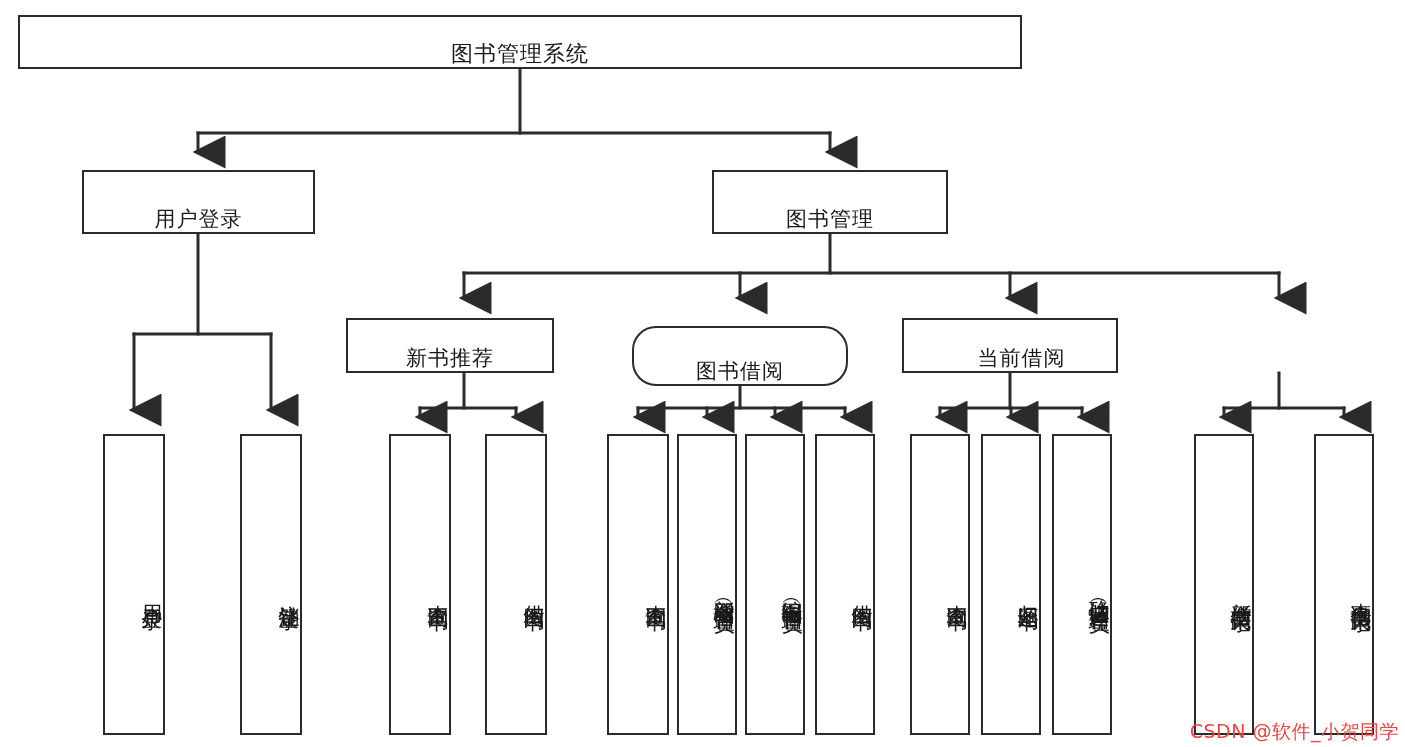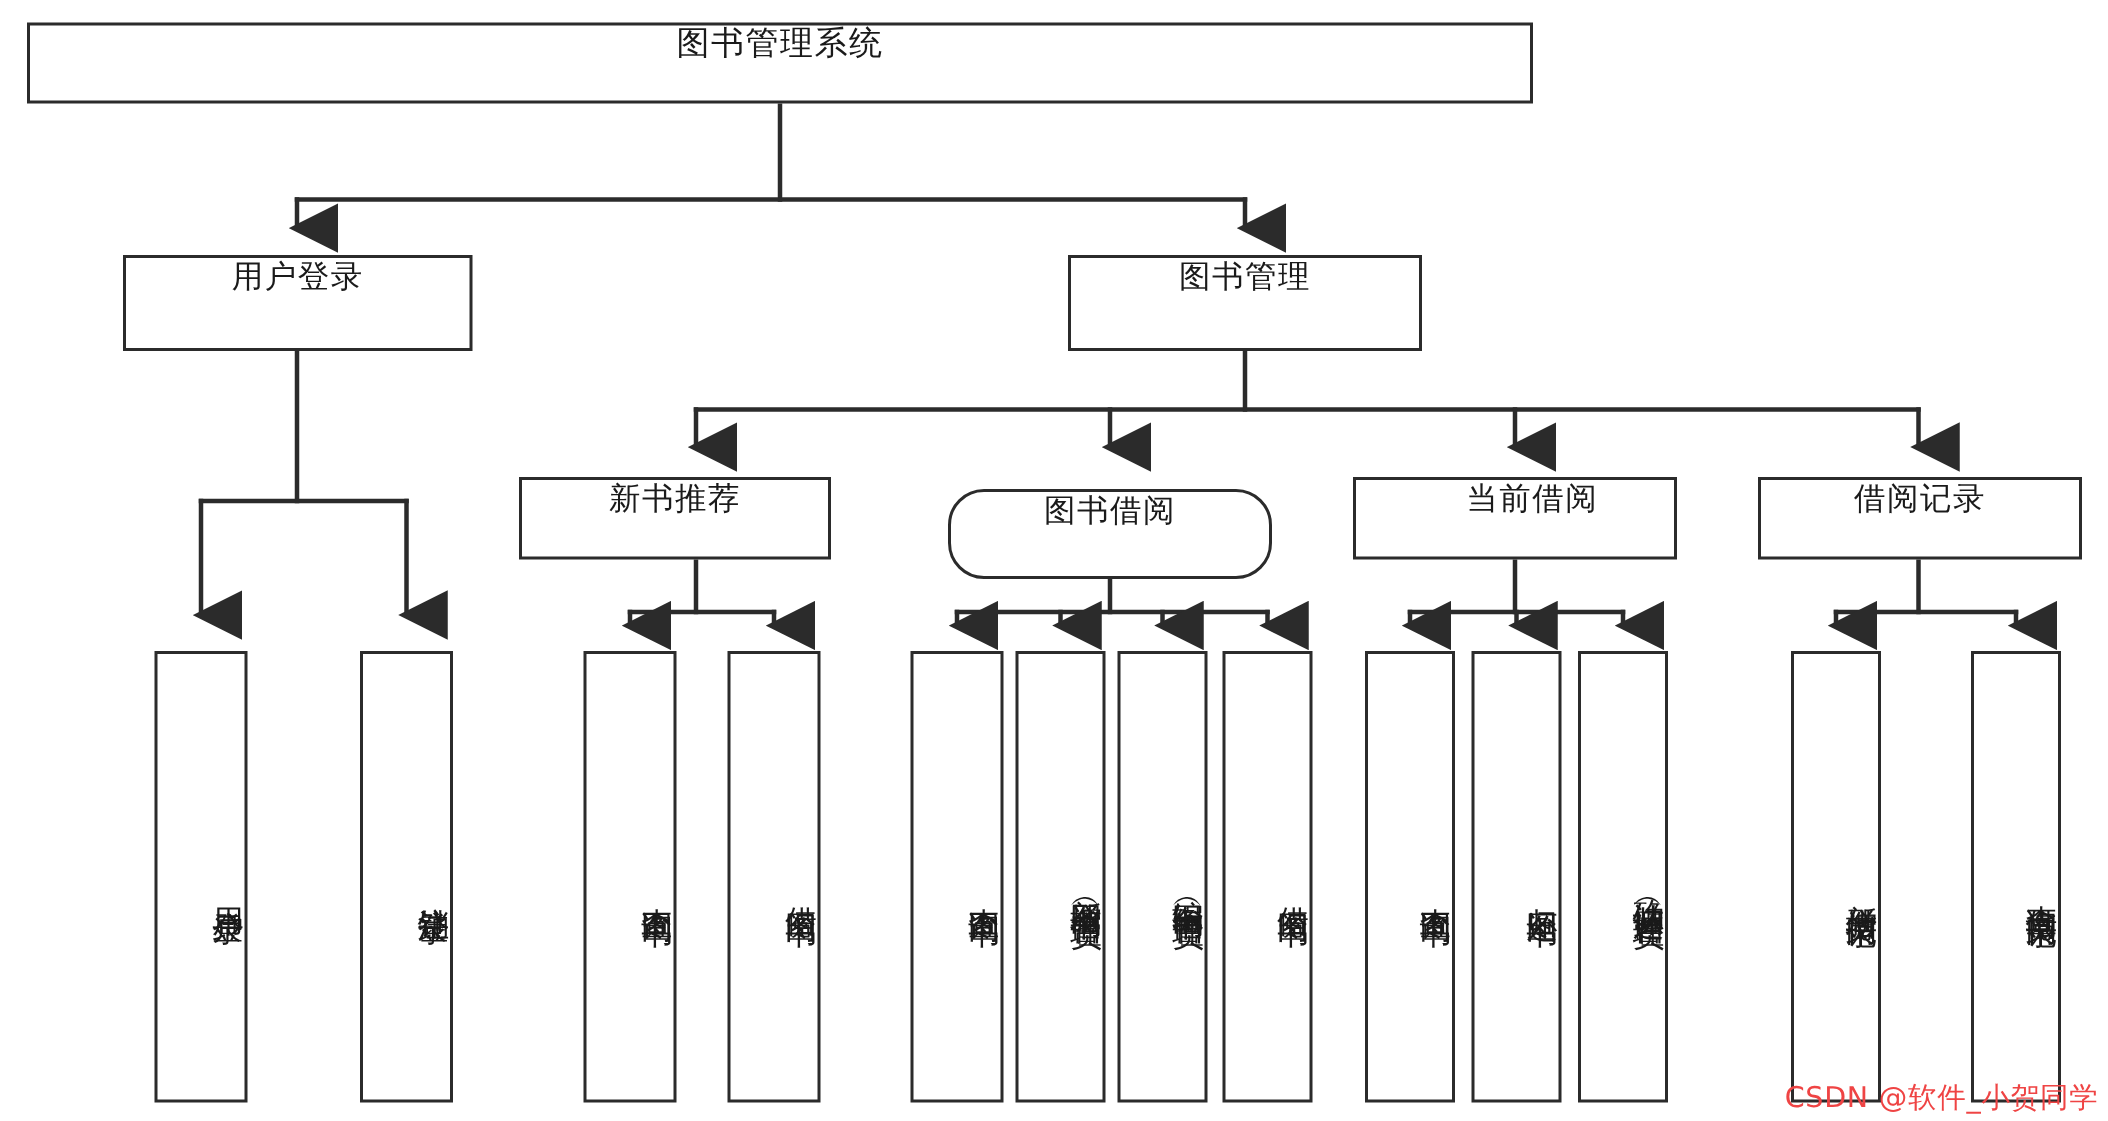--- a/index.html
+++ b/index.html
@@ -23,21 +23,21 @@
     top: 0;
     width: 1405px;
     height: 747px;
   }
   .node {
     position: absolute;
     box-sizing: border-box;
     background: #ffffff;
     border: 2.5px solid #2b2b2b;
     display: flex;
-    align-items: flex-start;
+    align-items: flex-end;
     justify-content: center;
     color: #1a1a1a;
   }
   .node.horiz {
     font-size: 21px;
     letter-spacing: 1px;
     line-height: 1.2;
   }
   .node.root {
     font-size: 22px;
@@ -144,23 +144,20 @@
   </div>
 
   <div class="node horiz" style="left:632px; top:326px; width:216px; height:60px;border-radius:24px;">
     <span>图书借阅</span>
   </div>
 
   <div class="node horiz" style="left:902px; top:318px; width:216px; height:55px;padding-left:23px;">
     <span>当前借阅</span>
   </div>
 
-  <div class="node horiz" style="left:1172px; top:318px; width:216px; height:55px;">
-    <span>借阅记录</span>
-  </div>
 
   <div class="node vert" style="left:103px; top:434px; width:62px; height:301px;">
     <span>用户登录</span>
   </div>
 
   <div class="node vert" style="left:240px; top:434px; width:62px; height:301px;">
     <span>注销登录</span>
   </div>
 
   <div class="node vert" style="left:389px; top:434px; width:62px; height:301px;">

